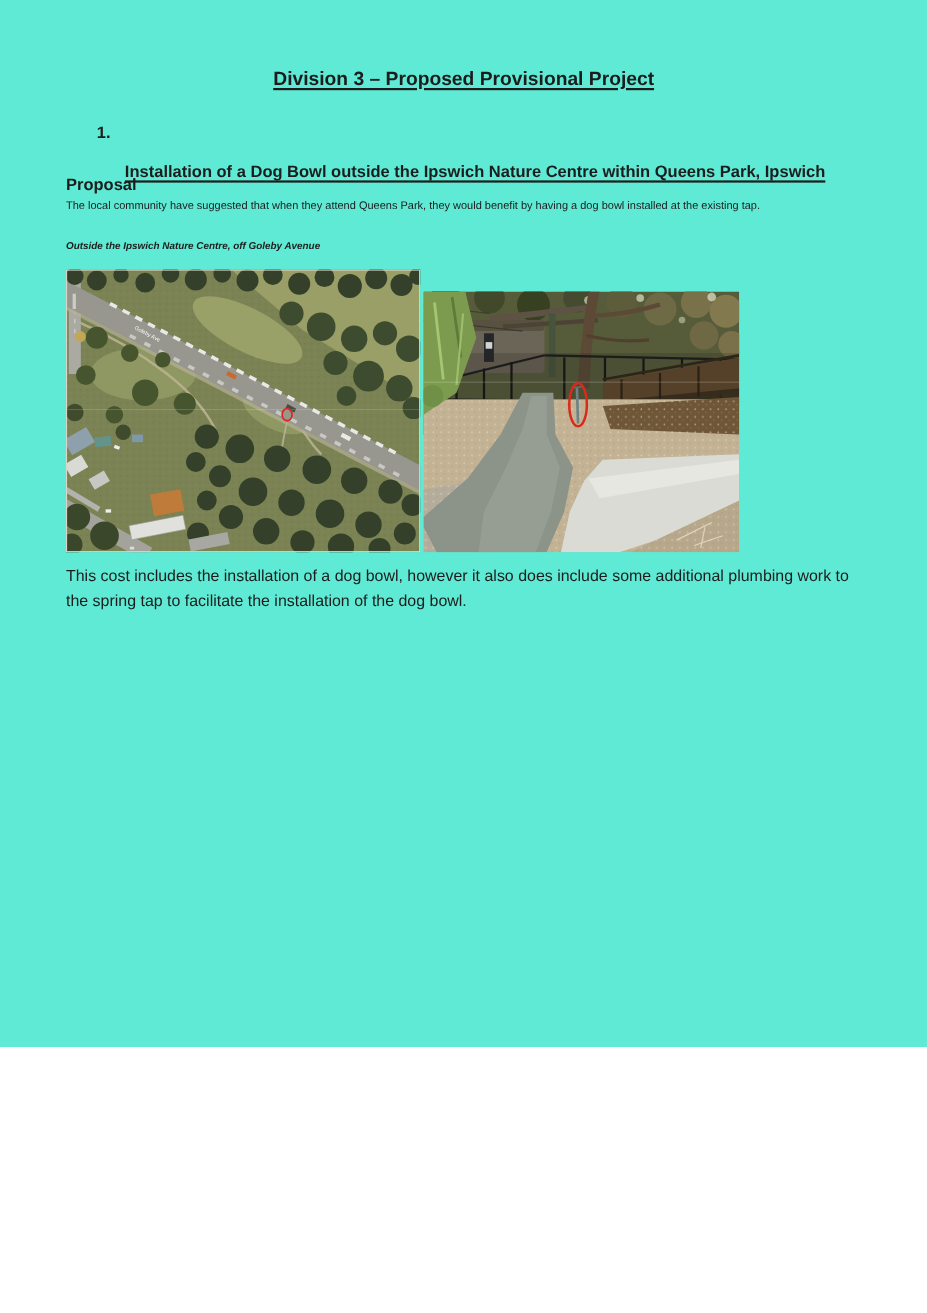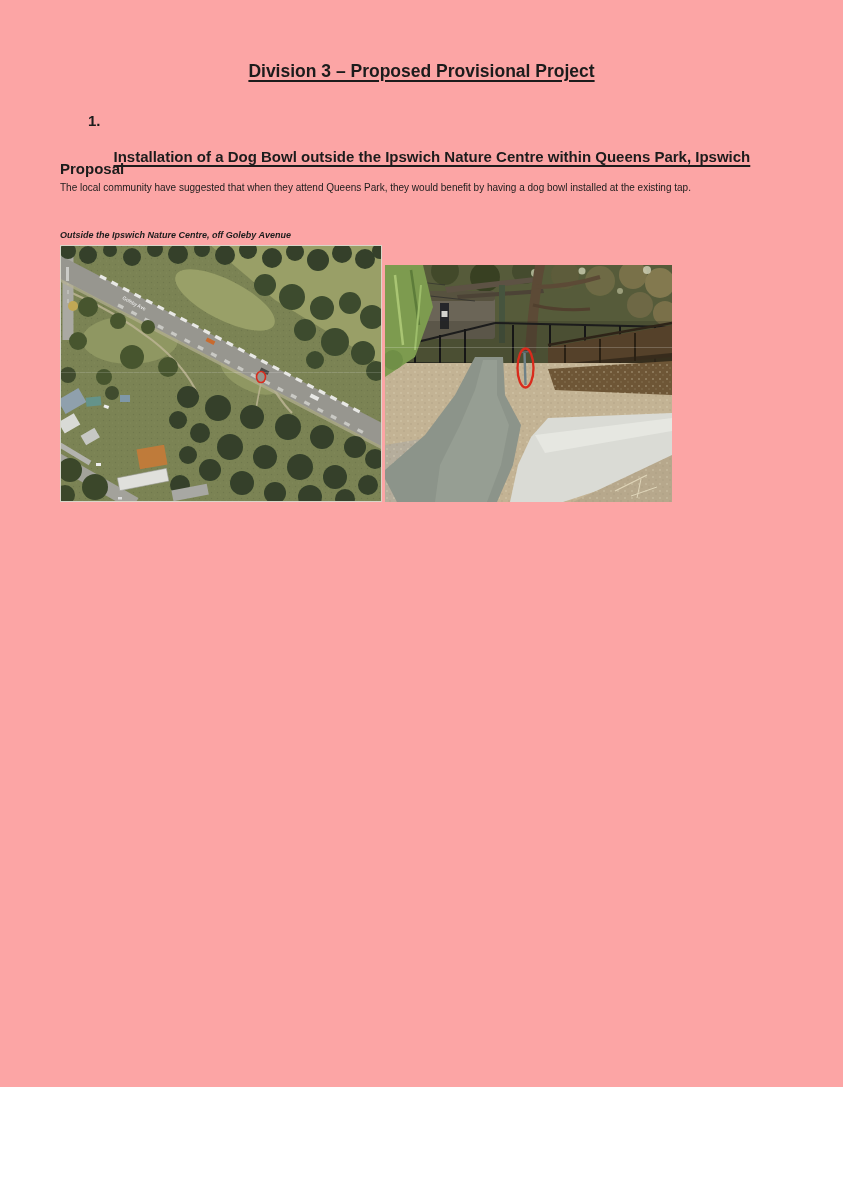--- a/index.html
+++ b/index.html
@@ -1,26 +1,26 @@
 <!DOCTYPE html>
 <html><head>
 <meta charset="utf-8">
 <style>
   html,body{margin:0;padding:0;background:#ffffff;}
-  .page{position:relative;width:843px;height:1087px;background:#fca5a5;overflow:hidden;
+  .page{position:relative;width:843px;height:952px;background:#5eead4;overflow:hidden;
         font-family:"Liberation Sans",sans-serif;color:#1c1c1c;}
   .doc-title{position:absolute;top:61px;left:0;width:843px;text-align:center;
         font-size:17.5px;font-weight:700;}
   .doc-title .u{text-decoration:underline;text-decoration-thickness:1.5px;text-underline-offset:3px;}
   .item-line{position:absolute;top:112px;left:88px;font-size:15px;font-weight:700;
         display:flex;gap:13px;white-space:nowrap;}
   .item-line .head{text-decoration:underline;text-decoration-thickness:1.5px;text-underline-offset:3px;margin-top:36px;}
   .sect-head{position:absolute;top:160px;left:60px;font-size:15px;font-weight:700;}
   .para1{position:absolute;top:176px;left:60px;width:723px;font-size:10px;line-height:23px;}
-  .fig-caption{position:absolute;top:230px;left:60px;font-size:9px;font-weight:700;font-style:italic;}
+  .fig-caption{position:absolute;top:218px;left:60px;font-size:9px;font-weight:700;font-style:italic;}
   .figure{position:absolute;top:245px;left:60px;width:615px;height:257px;}
   .img-aerial{position:absolute;left:0;top:0;width:322px;height:257px;display:block;}
   .img-photo{position:absolute;left:325px;top:20px;width:287px;height:237px;display:block;}
   .cost-block{position:absolute;top:513px;left:60px;width:731px;font-size:14.5px;line-height:23px;}
   .cost-block .b{font-weight:700;}
 </style>
 </head>
 <body>
 
 <div class="page">
@@ -263,15 +263,16 @@
       <rect x="0" y="82" width="287" height="0.8" fill="#ffffff" opacity="0.25"></rect>
       <g>
         <line x1="139.5" y1="88" x2="140.5" y2="120" stroke="#6f8288" stroke-width="2.4"></line>
         <line x1="135.5" y1="87.5" x2="144.5" y2="86.5" stroke="#5d7076" stroke-width="1.6"></line>
       </g>
       <ellipse cx="140.5" cy="103" rx="8" ry="19.5" fill="none" stroke="#d92b1c" stroke-width="2.3"></ellipse>
     </svg>
   </div>
 
   <div class="cost-block">
+    <div>This cost includes the installation of a dog bowl, however it also does include some additional plumbing work to the spring tap to facilitate the installation of the dog bowl.</div>
   </div>
 
 </div>
 
 </body></html>

